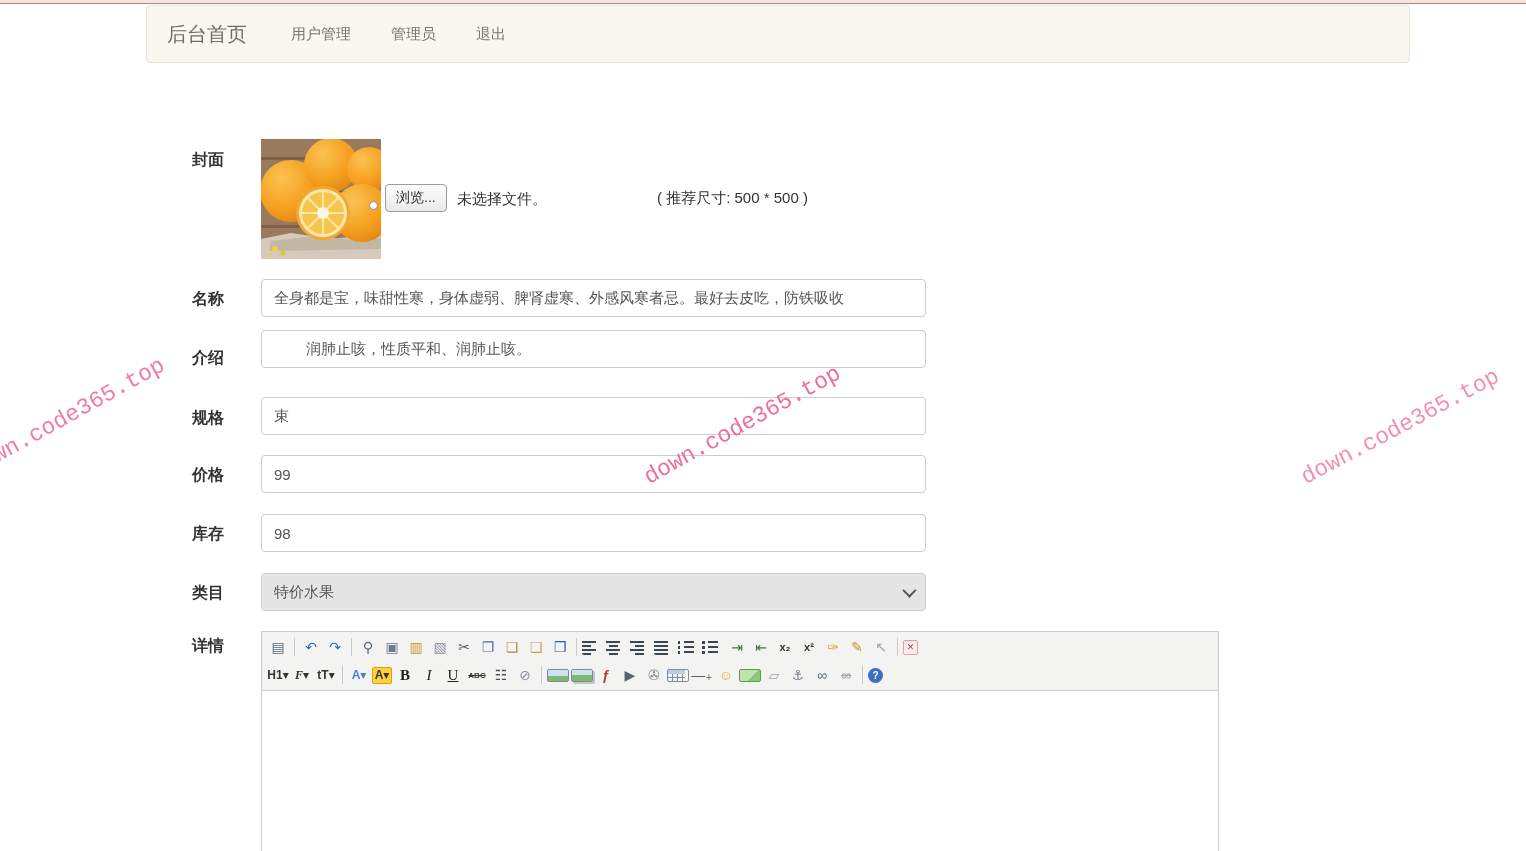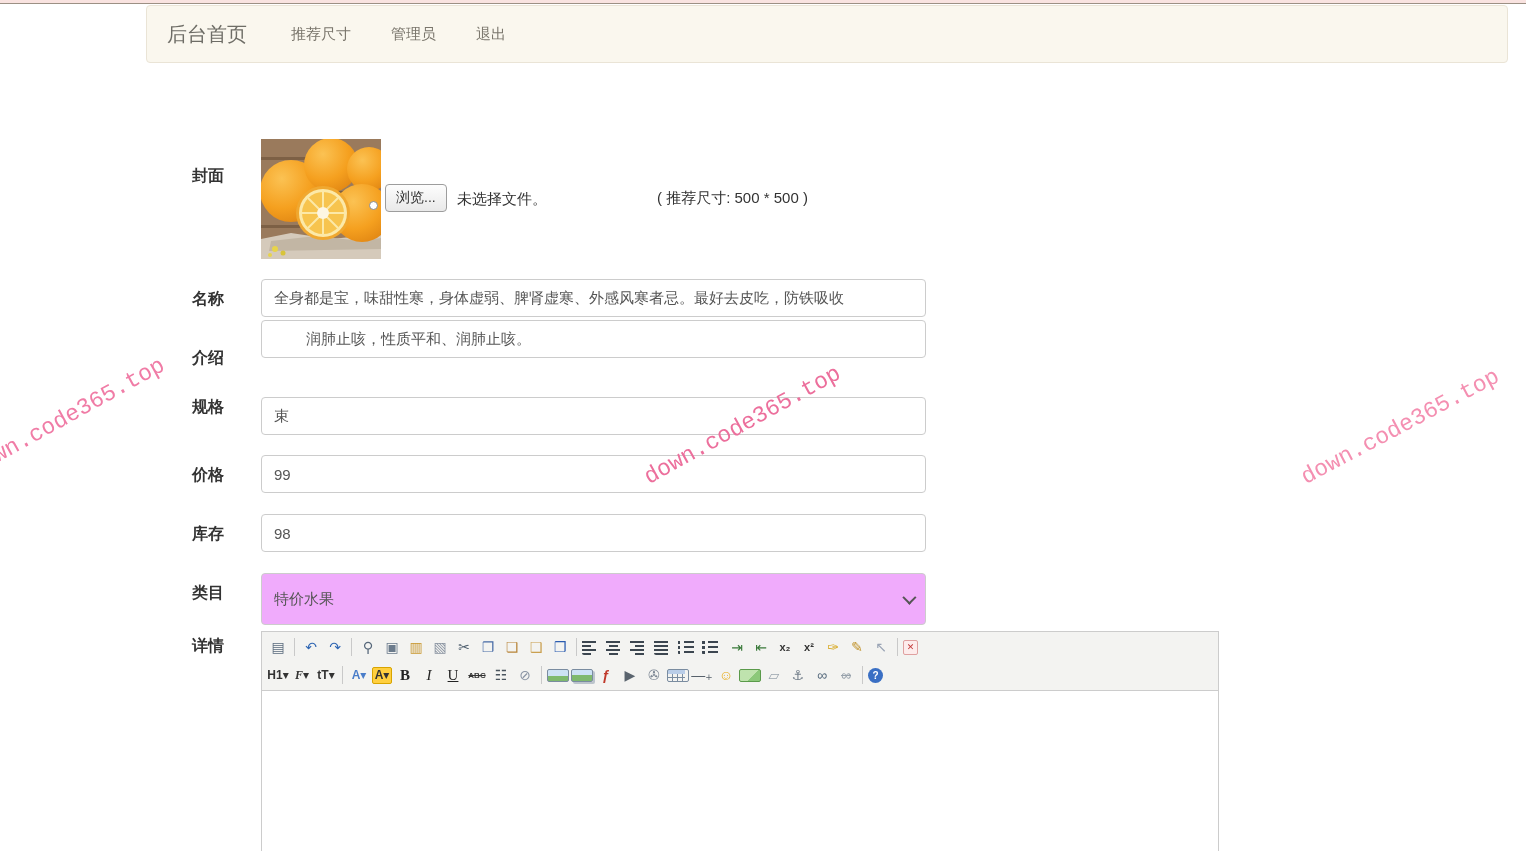--- a/index.html
+++ b/index.html
@@ -4,42 +4,42 @@
 <style>
   html,body{margin:0;padding:0;}
   body{
     width:1526px;height:851px;overflow:hidden;position:relative;
     background:#fff;font-family:"Liberation Sans","DejaVu Sans",sans-serif;color:#333;
   }
   
   .topstrip{position:absolute;left:0;top:0;width:1526px;height:3px;background:#f9e3e0;border-bottom:1px solid #9c9084;}
   
   .navbar{
-    position:absolute;left:146px;top:5px;width:1362px;height:58px;
+    position:absolute;left:146px;top:5px;width:1264px;height:58px;
     background:#faf7ee;border:1px solid #eae4d6;border-radius:4px;
     display:flex;align-items:stretch;box-sizing:border-box;
   }
   .brand{display:flex;align-items:center;padding:0 24px 0 20px;font-size:20px;color:#6e6d66;cursor:pointer;}
   .nav-item{display:flex;align-items:center;padding:0 20px;font-size:15px;color:#7a766c;cursor:pointer;}
   .nav-item.active{background:#e7e7e7;color:#55534e;}
   
   .watermark{
     position:absolute;font-family:"Liberation Mono","DejaVu Sans Mono",monospace;
     font-size:23px;white-space:nowrap;transform-origin:left center;pointer-events:none;z-index:50;
   }
   
   .flabel{position:absolute;left:192px;font-size:16px;font-weight:700;color:#333;}
   .tinput{
     position:absolute;left:261px;width:665px;height:38px;box-sizing:border-box;
     border:1px solid #ccc;border-radius:4px;padding:0 12px;font-size:15px;color:#555;
     font-family:"Liberation Sans","DejaVu Sans",sans-serif;background:#fff;outline:none;
   }
   .selectbox{
-    position:absolute;left:261px;width:665px;height:52px;box-sizing:border-box;
-    border:1px solid #ccc;border-radius:4px;background:#f0abfc;display:flex;align-items:center;
+    position:absolute;left:261px;width:665px;height:38px;box-sizing:border-box;
+    border:1px solid #ccc;border-radius:4px;background:#e5e5e5;display:flex;align-items:center;
     padding:0 12px;font-size:15px;color:#555;cursor:pointer;
   }
   .chev{margin-left:auto;width:8px;height:8px;border-right:2px solid #555;border-bottom:2px solid #555;transform:rotate(45deg) translateY(-2px);}
   .cover-img{position:absolute;left:261px;top:139px;width:120px;height:120px;display:block;}
   .stray-dot{position:absolute;left:369px;top:201px;width:7px;height:7px;border:1px solid #8a8a8a;border-radius:50%;background:#fff;}
   .browse-btn{
     position:absolute;left:385px;top:184px;height:28px;padding:0 10px;
     border:1px solid #9d9d9d;border-radius:4px;background:linear-gradient(#fdfdfd,#e9e9e9);
     font-size:14px;color:#333;display:flex;align-items:center;cursor:pointer;
     font-family:"Liberation Sans","DejaVu Sans",sans-serif;
@@ -98,27 +98,27 @@
   .f-fsc{border:1px solid #dfa0a0;background:#fdecec;min-width:15px;width:15px;height:15px;font-size:9px;}
 </style>
 </head>
 <body>
 
 <div class="topstrip"></div>
 
 <div class="navbar">
   <div class="brand">后台首页</div>
   <div id="nav-items" style="display:flex;align-items:stretch;">
-      <div class="nav-item">推荐尺寸</div>
+      <div class="nav-item">用户管理</div>
       <div class="nav-item">管理员</div>
       <div class="nav-item">退出</div>
     </div>
 </div>
 
-<div class="flabel" style="top:150px;margin-top:16px;">封面</div>
+<div class="flabel" style="top:150px;">封面</div>
 <svg class="cover-img" viewBox="0 0 120 120" xmlns="http://www.w3.org/2000/svg">
   <defs>
     <radialGradient id="og" cx="35%" cy="30%" r="80%">
       <stop offset="0%" stop-color="#fbc253"></stop>
         <stop offset="60%" stop-color="#f5a01f"></stop>
         <stop offset="100%" stop-color="#e08512"></stop>
     </radialGradient>
   </defs>
   <rect width="120" height="120" fill="#9a7a5c"></rect>
   <rect y="18" width="120" height="3" fill="#7d6045"></rect>
@@ -147,23 +147,23 @@
 </svg>
 <span class="stray-dot"></span>
 <button class="browse-btn">浏览...</button>
 <span class="nofile">未选择文件。</span>
 <span class="sizehint">( 推荐尺寸: 500 * 500 )</span>
 
 <div class="flabel" style="top:289px;">名称</div>
 <input class="tinput" style="top: 279px;" value="全身都是宝，味甜性寒，身体虚弱、脾肾虚寒、外感风寒者忌。最好去皮吃，防铁吸收">
 
 <div class="flabel" style="top:348px;">介绍</div>
-<input class="tinput" style="top: 320px; padding-left: 44px;" value="润肺止咳，性质平和、润肺止咳。">
-
-<div class="flabel" style="top:397px;">规格</div>
+<input class="tinput" style="top: 330px; padding-left: 44px;" value="润肺止咳，性质平和、润肺止咳。">
+
+<div class="flabel" style="top:408px;">规格</div>
 <input class="tinput" style="top: 397px;" value="束">
 
 <div class="flabel" style="top:465px;font-family:Liberation Mono, monospace;">价格</div>
 <input class="tinput" style="top: 455px;" value="99">
 
 <div class="flabel" style="top:524px;text-align:center;">库存</div>
 <input class="tinput" style="top: 514px;" value="98">
 
 <div class="flabel" style="top:583px;">类目</div>
 <div class="selectbox" style="top:573px;">

